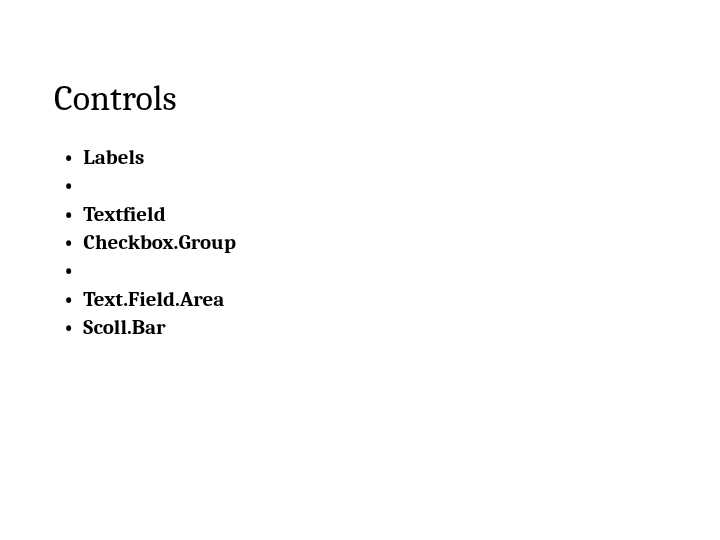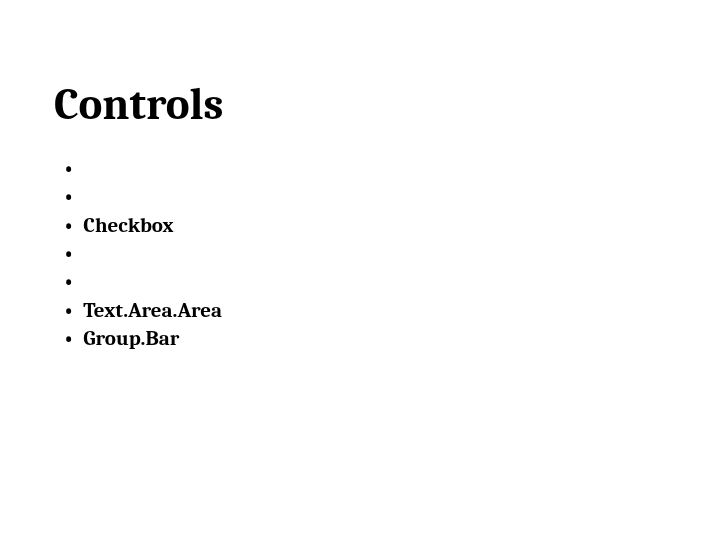--- a/index.html
+++ b/index.html
@@ -9,22 +9,22 @@
     }
     body {
       width: 720px;
       height: 540px;
       background: #ffffff;
       font-family: Cambria, Georgia, 'Times New Roman', serif;
       color: #000000;
       padding: 78px 54px 54px 54px;
     }
     .title {
-      font-size: 45px;
-      font-weight: bold;
+      font-size: 36px;
+      font-weight: normal;
       margin-bottom: 24px;
     }
     .bullet-list {
       list-style: none;
       padding-left: 10px;
     }
     .bullet-item {
       font-size: 21px;
       font-weight: bold;
       line-height: 1.35;
@@ -37,35 +37,37 @@
     }
   </style>
 </head>
 <body>
 
 <h1 class="title">Controls</h1>
 
 <ul class="bullet-list">
   <li class="bullet-item">
     <span class="bullet">•</span>
+    <span>Labels</span>
   </li>
   <li class="bullet-item">
     <span class="bullet">•</span>
   </li>
   <li class="bullet-item">
     <span class="bullet">•</span>
-    <span>Checkbox</span>
+    <span>Textfield</span>
+  </li>
+  <li class="bullet-item">
+    <span class="bullet">•</span>
+    <span>Checkbox.Group</span>
   </li>
   <li class="bullet-item">
     <span class="bullet">•</span>
   </li>
   <li class="bullet-item">
     <span class="bullet">•</span>
+    <span>Text.Field.Area</span>
   </li>
   <li class="bullet-item">
     <span class="bullet">•</span>
-    <span>Text.Area.Area</span>
-  </li>
-  <li class="bullet-item">
-    <span class="bullet">•</span>
-    <span>Group.Bar</span>
+    <span>Scoll.Bar</span>
   </li>
 </ul>
 
 </body></html>

